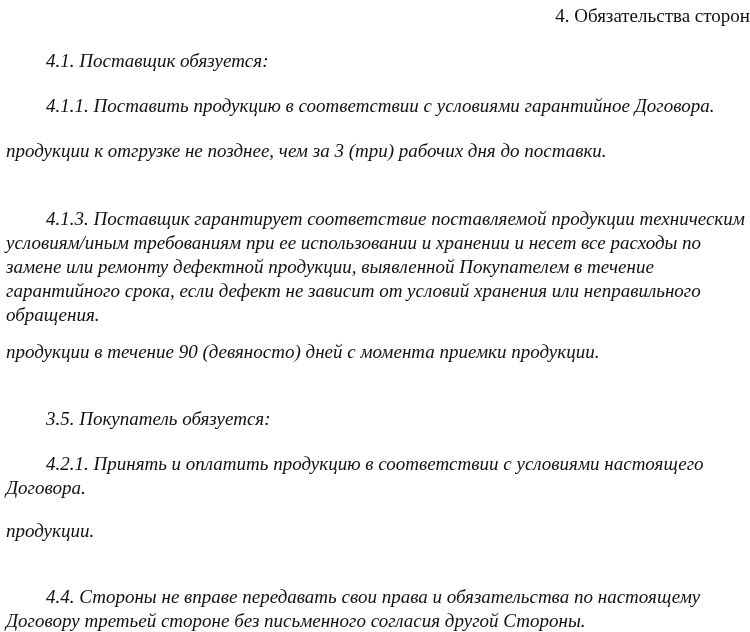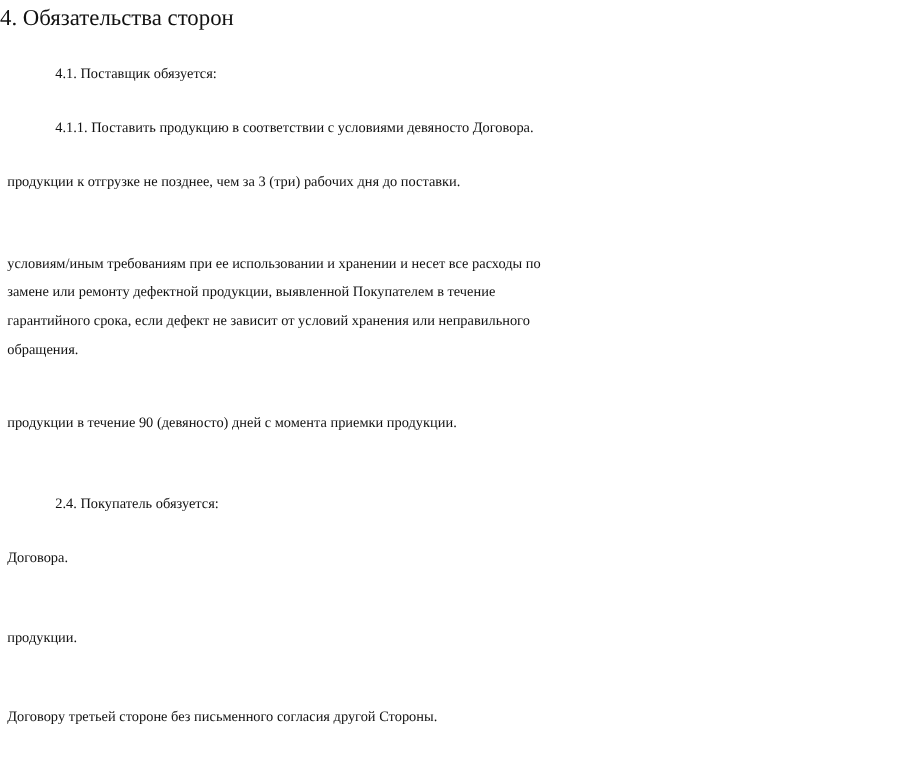--- a/index.html
+++ b/index.html
@@ -1,58 +1,61 @@
 <!DOCTYPE html>
 <html><head>
 <meta charset="utf-8">
 <style>
   html, body { margin: 0; padding: 0; background: #ffffff; }
   body { width: 750px; height: 632px; overflow: hidden; position: relative;
          font-family: "Liberation Serif", "DejaVu Serif", serif; color: #111; }
-  .title { position: absolute; left: 0; width: 750px; top: 4px; text-align: left;
+  .title { position: absolute; left: 0; width: 750px; top: 4px; text-align: right;
            font-size: 19px; line-height: 24px; }
-  .para { position: absolute; left: 6px; width: 740px; font-size: 12px; line-height: 24px;
-          text-indent: 40px; white-space: normal; }
+  .para { position: absolute; left: 6px; width: 740px; font-size: 19px; line-height: 24px;
+          text-indent: 40px; white-space: normal; font-style: italic; }
   .line { display: block; white-space: nowrap; }
 </style>
 </head>
 <body>
 
 <div class="title">4. Обязательства сторон</div>
 
 <div class="para" style="top:49px">
   <span class="line">4.1. Поставщик обязуется:</span>
 </div>
 
 <div class="para" style="top:94px">
-  <span class="line">4.1.1. Поставить продукцию в соответствии с условиями девяносто Договора.</span>
+  <span class="line">4.1.1. Поставить продукцию в соответствии с условиями гарантийное Договора.</span>
 </div>
 
 <div class="para" style="top:139px">
   <span class="line" style="margin-left:-40px">продукции к отгрузке не позднее, чем за 3 (три) рабочих дня до поставки.</span>
 </div>
 
 <div class="para" style="top:207px">
+  <span class="line">4.1.3. Поставщик гарантирует соответствие поставляемой продукции техническим</span>
   <span class="line" style="margin-left:-40px">условиям/иным требованиям при ее использовании и хранении и несет все расходы по</span>
   <span class="line" style="margin-left:-40px">замене или ремонту дефектной продукции, выявленной Покупателем в течение</span>
   <span class="line" style="margin-left:-40px">гарантийного срока, если дефект не зависит от условий хранения или неправильного</span>
   <span class="line" style="margin-left:-40px">обращения.</span>
 </div>
 
 <div class="para" style="top:340px">
   <span class="line" style="margin-left:-40px">продукции в течение 90 (девяносто) дней с момента приемки продукции.</span>
 </div>
 
 <div class="para" style="top:407px">
-  <span class="line">2.4. Покупатель обязуется:</span>
+  <span class="line">3.5. Покупатель обязуется:</span>
 </div>
 
 <div class="para" style="top:452px">
+  <span class="line">4.2.1. Принять и оплатить продукцию в соответствии с условиями настоящего</span>
   <span class="line" style="margin-left:-40px">Договора.</span>
 </div>
 
 <div class="para" style="top:519px">
   <span class="line" style="margin-left:-40px">продукции.</span>
 </div>
 
 <div class="para" style="top:585px">
+  <span class="line">4.4. Стороны не вправе передавать свои права и обязательства по настоящему</span>
   <span class="line" style="margin-left:-40px">Договору третьей стороне без письменного согласия другой Стороны.</span>
 </div>
 
 </body></html>

